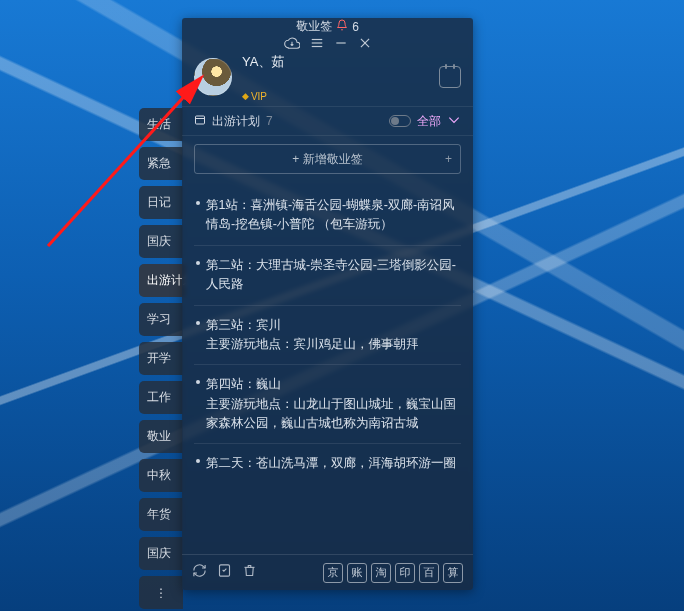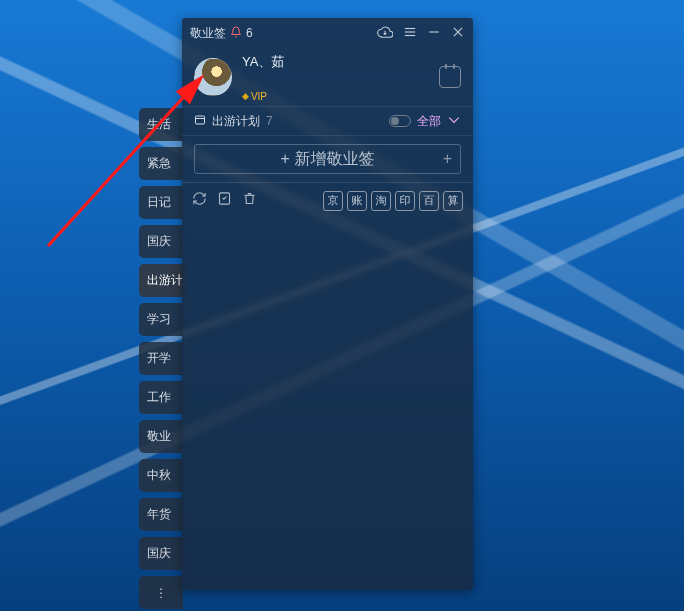--- a/index.html
+++ b/index.html
@@ -29,21 +29,21 @@
 
 
 .panel {
   position:absolute; left:182px; top:18px; width:291px; height:572px;
   background:rgba(25,42,64,0.82); backdrop-filter:blur(2px);
   border-radius:3px; display:flex; flex-direction:column; color:#d4dbe5;
   box-shadow:0 2px 12px rgba(0,0,0,0.4);
 }
 
 
-.titlebar { height:30px; display:flex; align-items:center; padding:0 8px; font-size:12px; }
+.titlebar { height:30px; display:flex; align-items:center; padding:0 8px; font-size:12px;flex-direction:column; }
 .title-left { display:flex; align-items:center; gap:4px; flex:1; }
 .title-left .bell { color:#ff6666; }
 .title-icons { display:flex; align-items:center; gap:10px; color:#c3cbd5; }
 .title-icons span, .title-icons svg { cursor:pointer; }
 
 
 .profile { height:58px; display:flex; align-items:center; padding:0 12px; }
 .avatar { width:38px; height:38px; border-radius:50%; background:radial-gradient(circle at 60% 35%, #ffe7a5 0 16%, #6a5a3b 17% 45%, #b8cfe2 46% 100%); border:1px solid rgba(255,255,255,0.2); }
 .user-info { margin-left:10px; display:flex; flex-direction:column; gap:20px; }
 .username { font-size:13px; color:#e7ecf2; }
@@ -58,21 +58,21 @@
 .cat-left { display:flex; align-items:center; gap:6px; flex:1; }
 .cat-count { color:#7e8a99; }
 .cat-right { display:flex; align-items:center; gap:6px; color:#f0abfc; }
 .toggle-pill { width:22px; height:12px; border:1px solid #6d7a89; border-radius:6px; position:relative; }
 .toggle-pill::after{content:"";position:absolute;left:1px;top:1px;width:8px;height:8px;border-radius:50%;background:#6d7a89;}
 
 
 .add-bar {
   margin:8px 12px; height:30px; border:1px solid rgba(255,255,255,0.25);
   border-radius:3px; display:flex; align-items:center; justify-content:center;
-  font-size:16px; color:#b8c2ce; cursor:text; position:relative;
+  font-size:12px; color:#b8c2ce; cursor:text; position:relative;
 }
 .add-bar .plus-side { position:absolute; right:8px; color:#8c98a7; }
 
 
 .notes { flex:1; padding:4px 12px 6px 12px; overflow:hidden; }
 .note {
   padding:10px 4px 10px 12px; font-size:12.5px; line-height:1.55; color:#dce3ec;
   border-bottom:1px solid rgba(255,255,255,0.09); position:relative;
 }
 .note::before{content:"";position:absolute;left:2px;top:15px;width:4px;height:4px;border-radius:50%;background:#cfd7e1;}
@@ -191,20 +191,29 @@
           </svg>
       </span>
     </div>
   </div>
 
   <div class="add-bar">
     <span>+ 新增敬业签</span>
     <span class="plus-side">+</span>
   </div>
 
+  <div class="notes">
+      <div class="note" style="white-space: pre-line;">第1站：喜洲镇-海舌公园-蝴蝶泉-双廊-南诏风情岛-挖色镇-小普陀 （包车游玩）</div>
+      <div class="note" style="white-space: pre-line;">第二站：大理古城-崇圣寺公园-三塔倒影公园-人民路</div>
+      <div class="note" style="white-space: pre-line;">第三站：宾川
+主要游玩地点：宾川鸡足山，佛事朝拜</div>
+      <div class="note" style="white-space: pre-line;">第四站：巍山
+主要游玩地点：山龙山于图山城址，巍宝山国家森林公园，巍山古城也称为南诏古城</div>
+      <div class="note" style="white-space: pre-line;">第二天：苍山洗马潭，双廊，洱海胡环游一圈</div>
+    </div>
 
   <div class="bottom">
     <div class="bottom-left">
       <span>
         <svg width="15" height="15" viewBox="0 0 24 24" fill="none" stroke="currentColor" stroke-width="1.8">
             <path d="M3 12a9 9 0 0115.5-6.3L21 8"></path>
             <path d="M21 3v5h-5"></path>
             <path d="M21 12a9 9 0 01-15.5 6.3L3 16"></path>
             <path d="M3 21v-5h5"></path>
           </svg>

